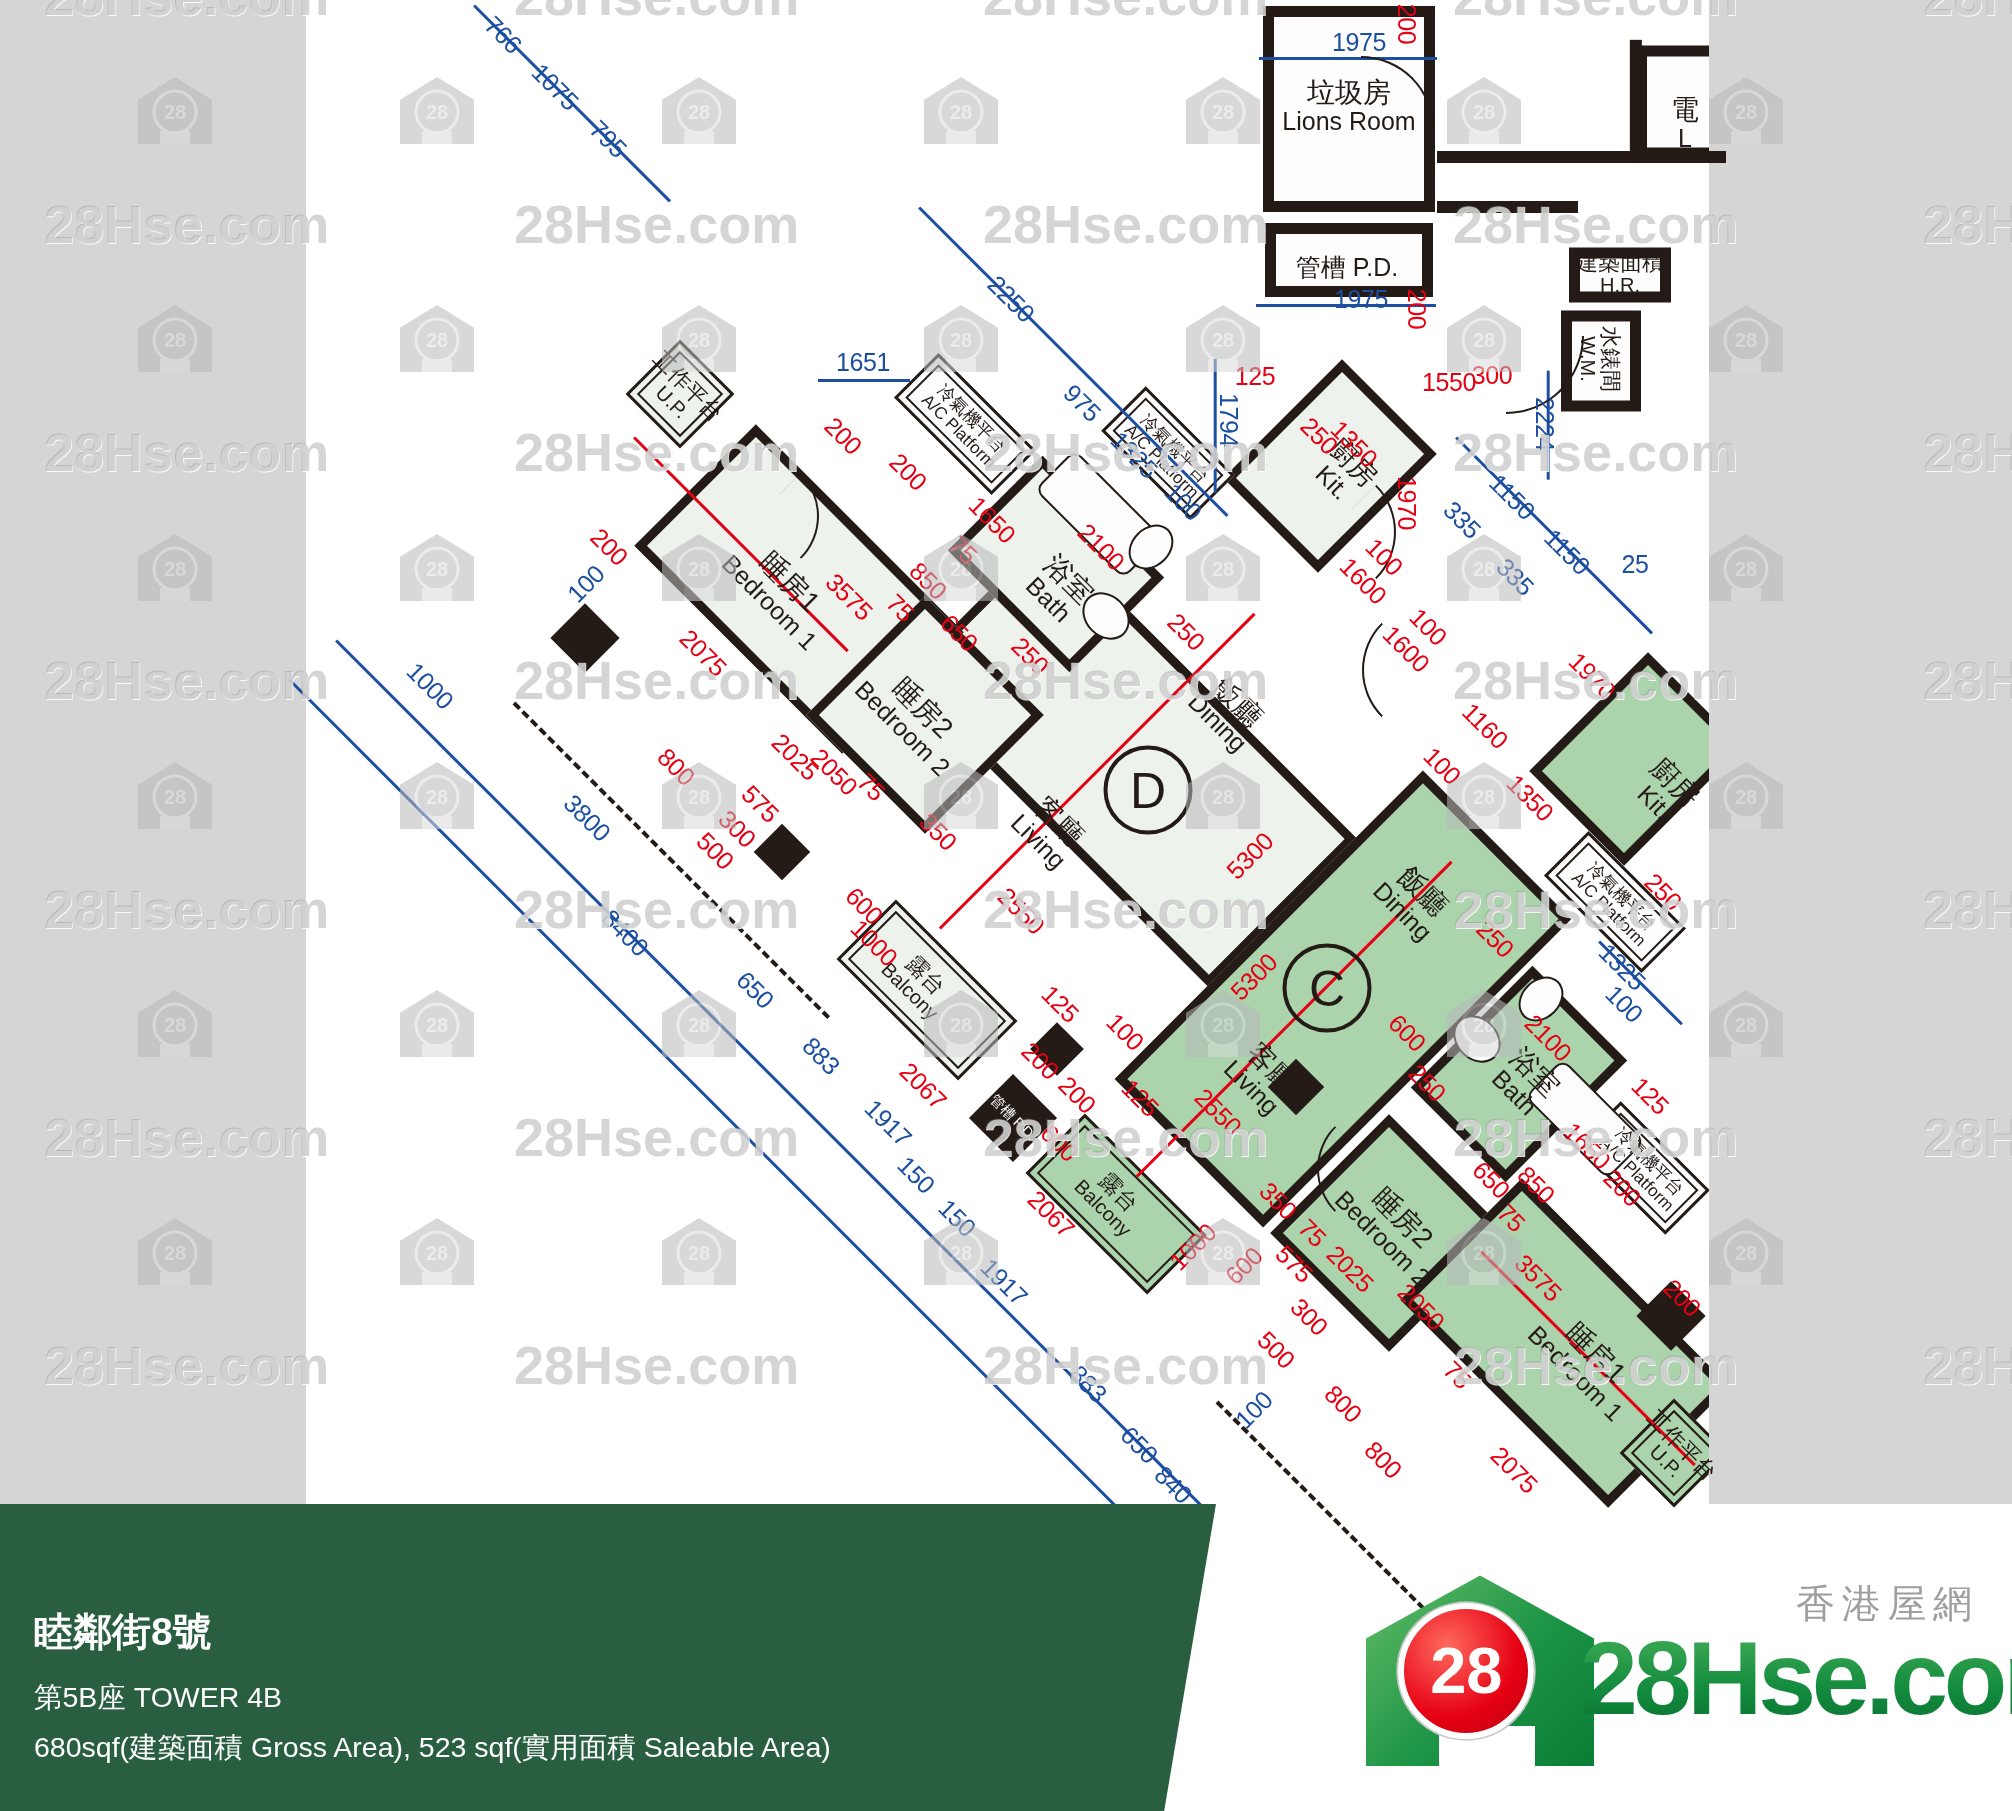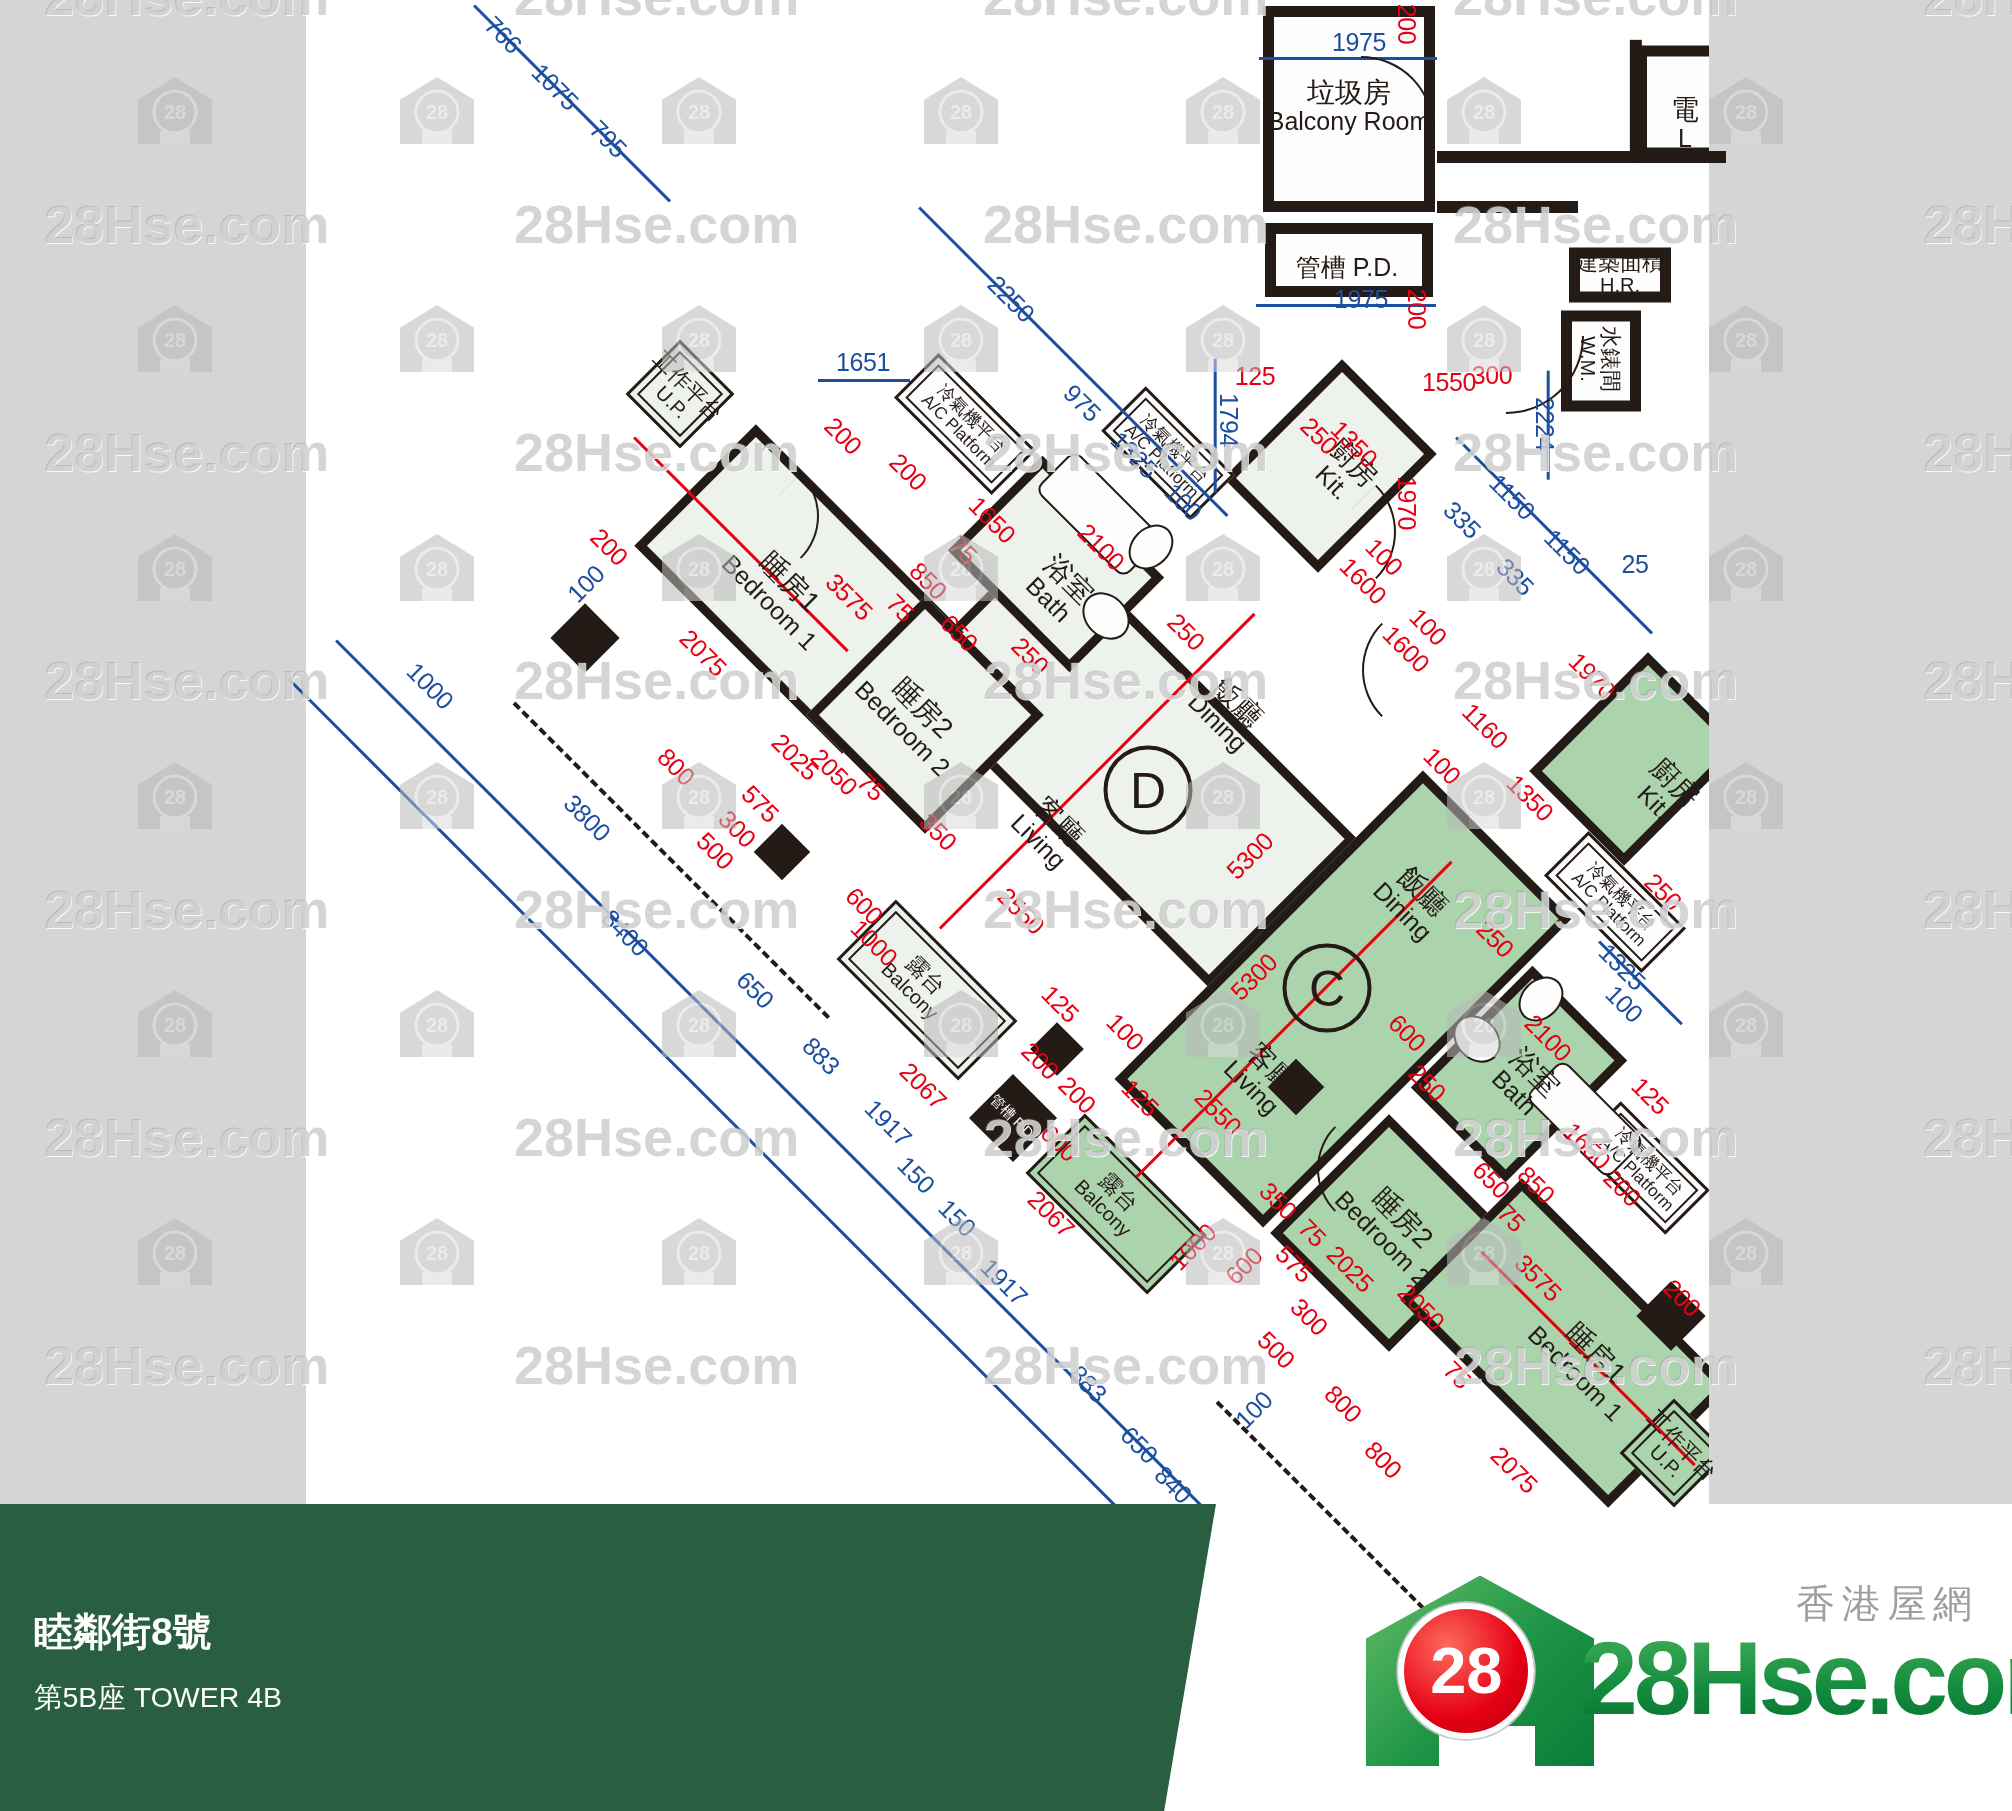--- a/index.html
+++ b/index.html
@@ -244,21 +244,21 @@
       <div class="dim r" style="left: 1457px; top: 1375px; transform: translate(-50%, -50%) rotate(45deg);">75</div>
       <div class="dim r" style="left: 1514px; top: 1470px; transform: translate(-50%, -50%) rotate(45deg);">2075</div>
       <div class="dim r" style="left: 1538px; top: 1278px; transform: translate(-50%, -50%) rotate(45deg);">3575</div>
       <div class="dim r" style="left: 1491px; top: 1180px; transform: translate(-50%, -50%) rotate(45deg);">650</div>
       <div class="dim r" style="left: 1536px; top: 1185px; transform: translate(-50%, -50%) rotate(45deg);">850</div>
       <div class="dim r" style="left: 1511px; top: 1218px; transform: translate(-50%, -50%) rotate(45deg);">75</div>
       <div class="dim r" style="left: 1622px; top: 1188px; transform: translate(-50%, -50%) rotate(45deg);">200</div>
       <div class="dim r" style="left: 1682px; top: 1298px; transform: translate(-50%, -50%) rotate(45deg);">200</div>
       <div class="rlabel md" style="left: 1349px; top: 107px; transform: translate(-50%, -50%) rotate(0deg);">
         <div class="zh">垃圾房</div>
-        <div class="en">Balcony Room</div>
+        <div class="en">Lions Room</div>
       </div>
       <div class="rlabel one" style="left: 1347px; top: 267px; transform: translate(-50%, -50%) rotate(0deg);">
         <div class="zh">管槽 P.D.</div>
       </div>
       <div class="rlabel md" style="left: 1685px; top: 124px; transform: translate(-50%, -50%) rotate(0deg);">
         <div class="zh">電</div>
         <div class="en">L</div>
       </div>
       <div class="rlabel sm" style="left: 1620px; top: 274px; transform: translate(-50%, -50%) rotate(0deg);">
         <div class="zh">建築面積</div>
@@ -600,20 +600,21 @@
       <div class="wm-h" style="left: 1709px; top: 1218px;">
         <div class="shape"></div>
         <div class="door"></div>
         <div class="ring">28</div>
       </div>
     </div>
 
   <div id="banner">
     <div class="t2">睦鄰街8號</div>
     <div class="t3">第5B座   TOWER 4B</div>
+    <div class="t4">680sqf(建築面積 Gross Area), 523 sqf(實用面積 Saleable Area)</div>
   </div>
 
   <div id="logo">
     <div class="site">香港屋網</div>
     <div class="house">
       <div class="shape"></div>
       <div class="door"></div>
       <div class="ring">28</div>
     </div>
     <div class="brand">28Hse.com</div>

